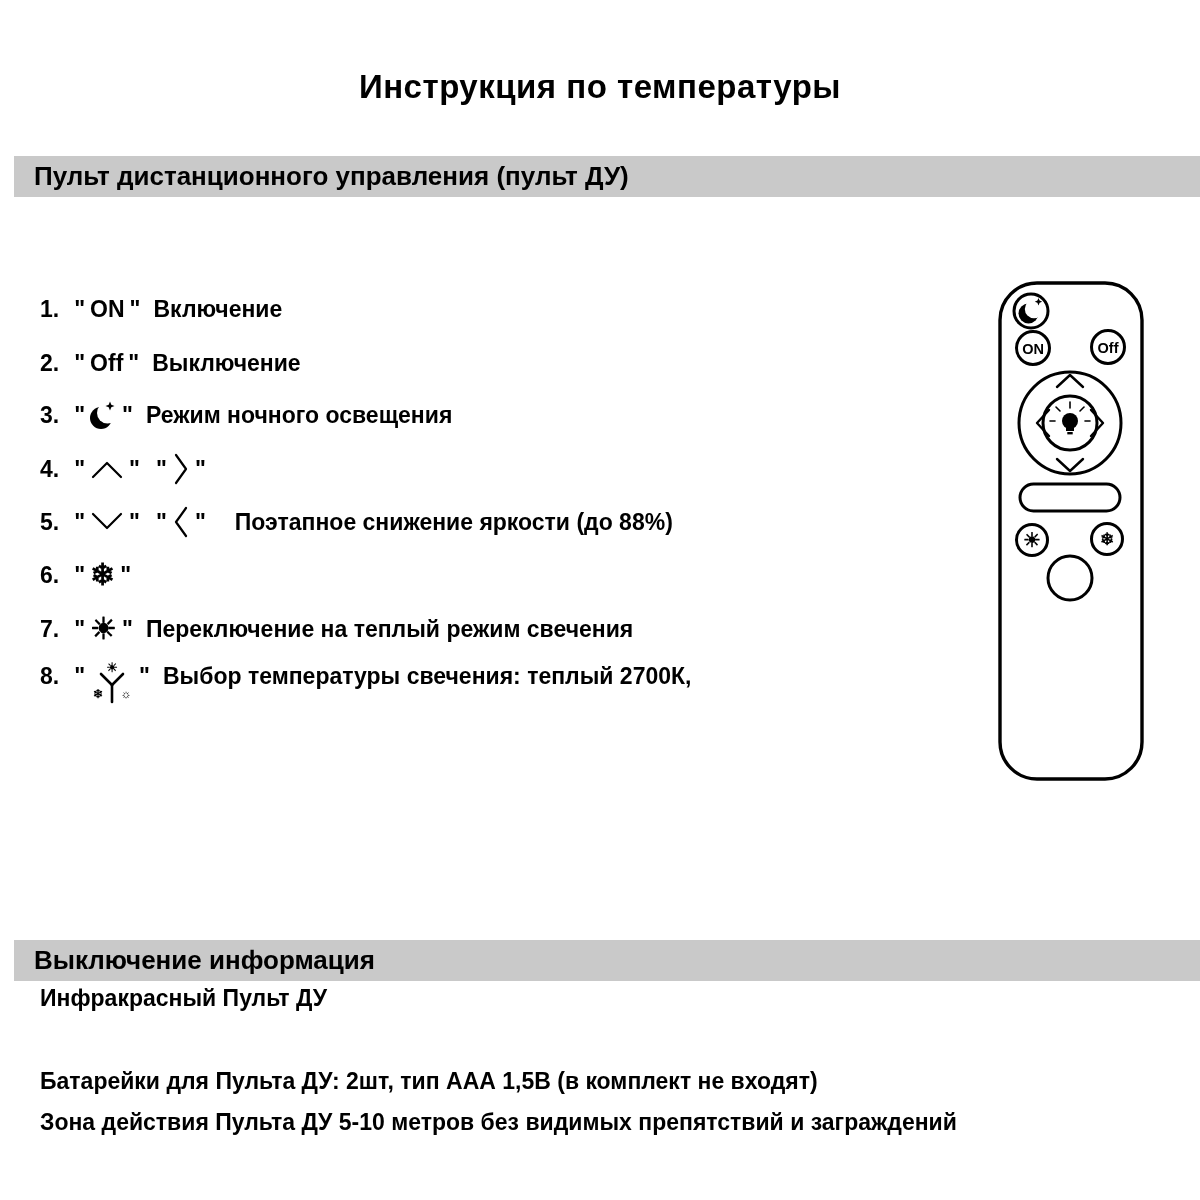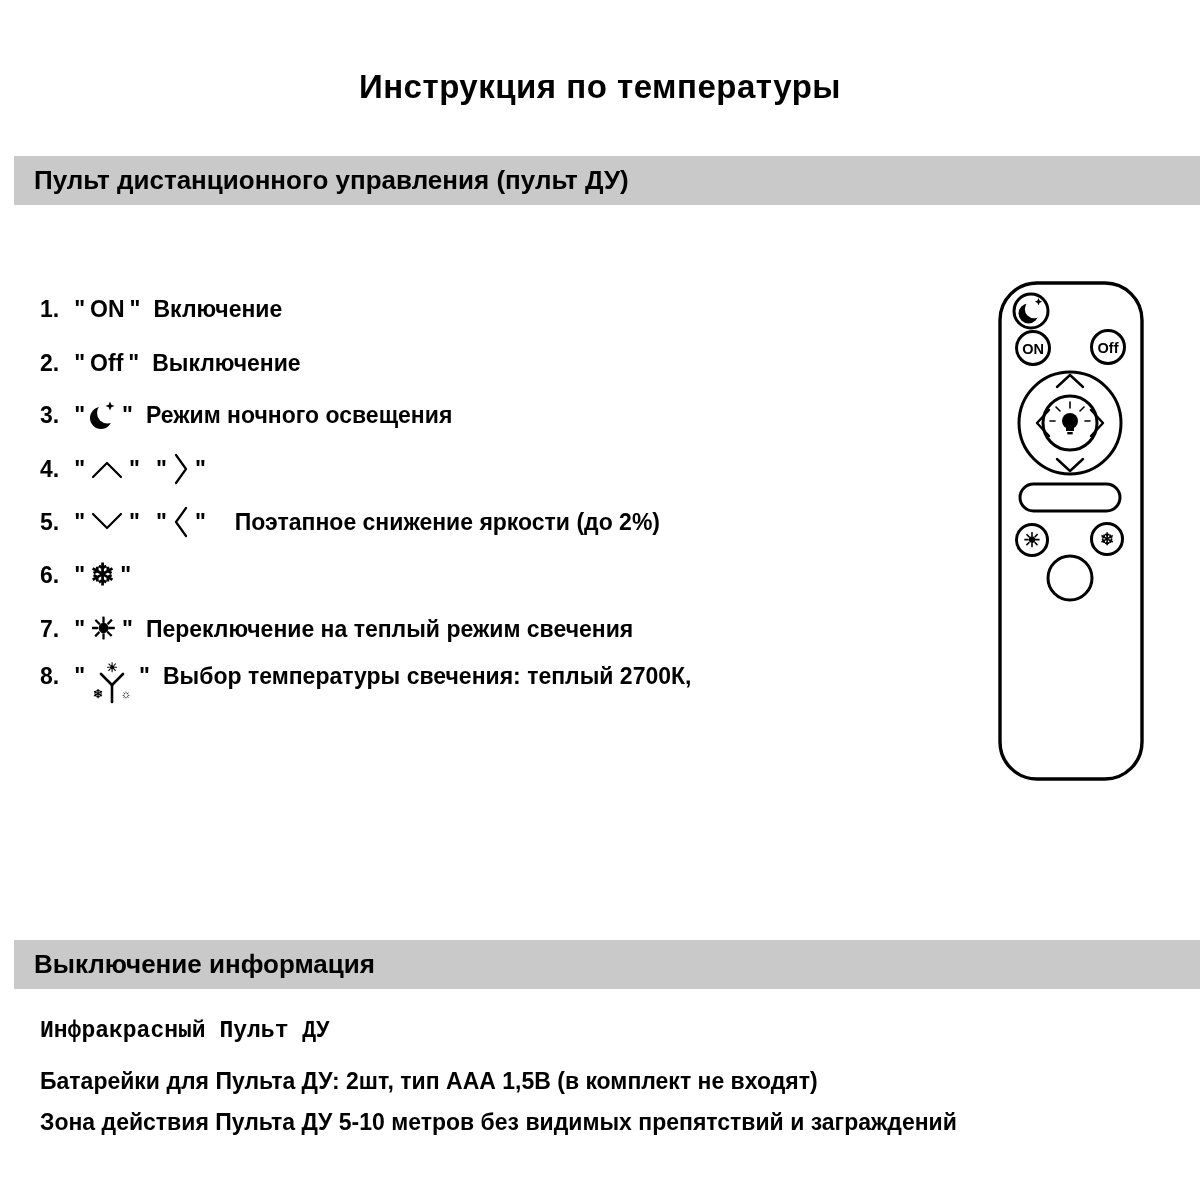--- a/index.html
+++ b/index.html
@@ -8,42 +8,42 @@
     font-family:"Liberation Sans", sans-serif;
     font-weight:bold;
     color:#000;
     position:relative;
   }
   .page-title {
     position:absolute; top:68px; left:0; width:100%;
     text-align:center; font-size:33px; letter-spacing:0.5px;
   }
   .section-bar {
-    position:absolute; left:14px; right:0; height:49px;
+    position:absolute; left:14px; right:0; height:41px;
     background:#c9c9c9;
     display:flex; align-items:center;
     padding-left:20px; font-size:26px;
   }
   .bar-remote { top:156px; }
   .bar-tech   { top:940px; }
   .row {
     position:absolute; left:40px; height:36px;
     display:flex; align-items:center;
     font-size:23px; white-space:nowrap;
   }
   .num { margin-right:10px; }
   .q { margin:0 5px; }
   .gap { width:6px; }
   .desc { margin-left:8px; }
   .desc-wide { margin-left:24px; }
   .glyph-lg { font-size:30px; line-height:1; }
   .two-line { line-height:32px; }
   .icon-svg { display:block; }
   .tech-line { position:absolute; left:40px; font-size:23px; }
-  .tl-0 { top:1018px;font-family:Liberation Mono, monospace; }
+  .tl-0 { top:985px; }
   .tl-1 { top:1068px; }
   .tl-2 { top:1109px; }
   .remote-wrap { position:absolute; left:997px; top:280px; width:148px; height:506px; }
   svg { display:block; }
   svg text { font-family:"Liberation Sans", sans-serif; font-weight:bold; fill:#000; text-anchor:middle; }
   .outline { fill:#fff; stroke:#000; }
 </style>
 </head>
 <body>
 
@@ -112,21 +112,21 @@
   </span>
   <span class="q">"</span>
   <span class="gap"></span>
   <span class="q">"</span>
   <span>
     <svg class="icon-svg" width="18" height="36" viewBox="0 0 18 36">
       <path d="M14,4 L4,18 L14,32" fill="none" stroke="#000" stroke-width="2.2" stroke-linecap="round" stroke-linejoin="round"></path>
     </svg>
   </span>
   <span class="q">"</span>
-  <span class="desc-wide">Поэтапное снижение яркости (до 2%)</span>
+  <span class="desc-wide">Поэтапное снижение яркости (до 88%)</span>
 </div>
 
 <div class="row" style="top:557px">
   <span class="num">6.</span>
   <span class="q">"</span>
   <span class="glyph-lg">❄</span>
   <span class="q">"</span>
 </div>
 
 <div class="row" style="top:611px">

